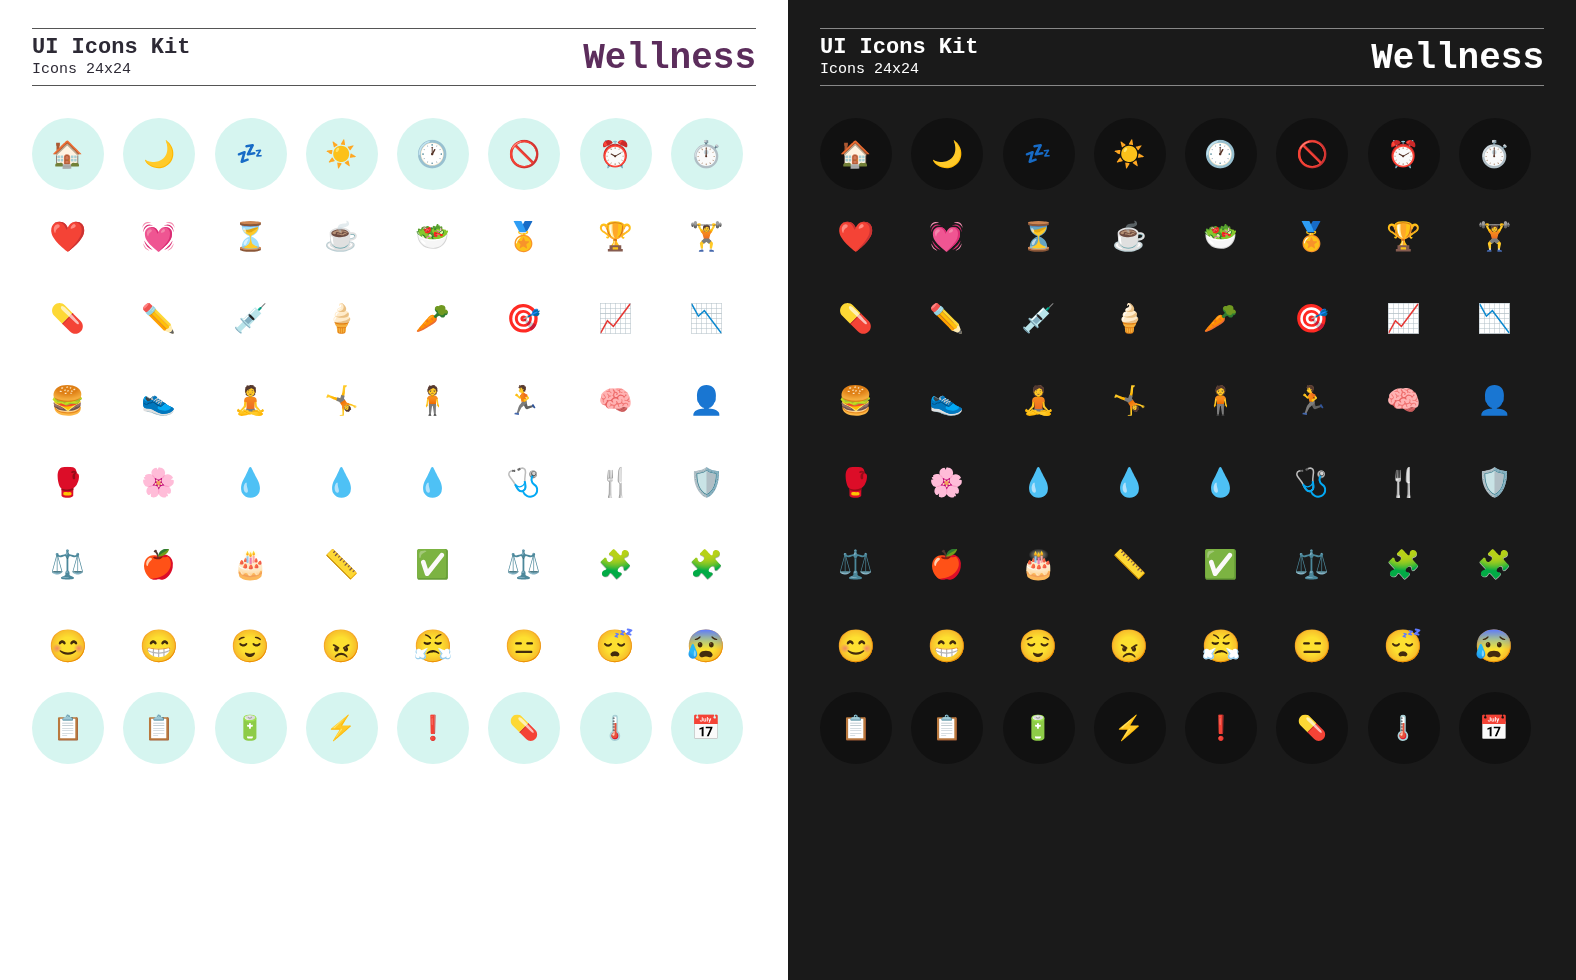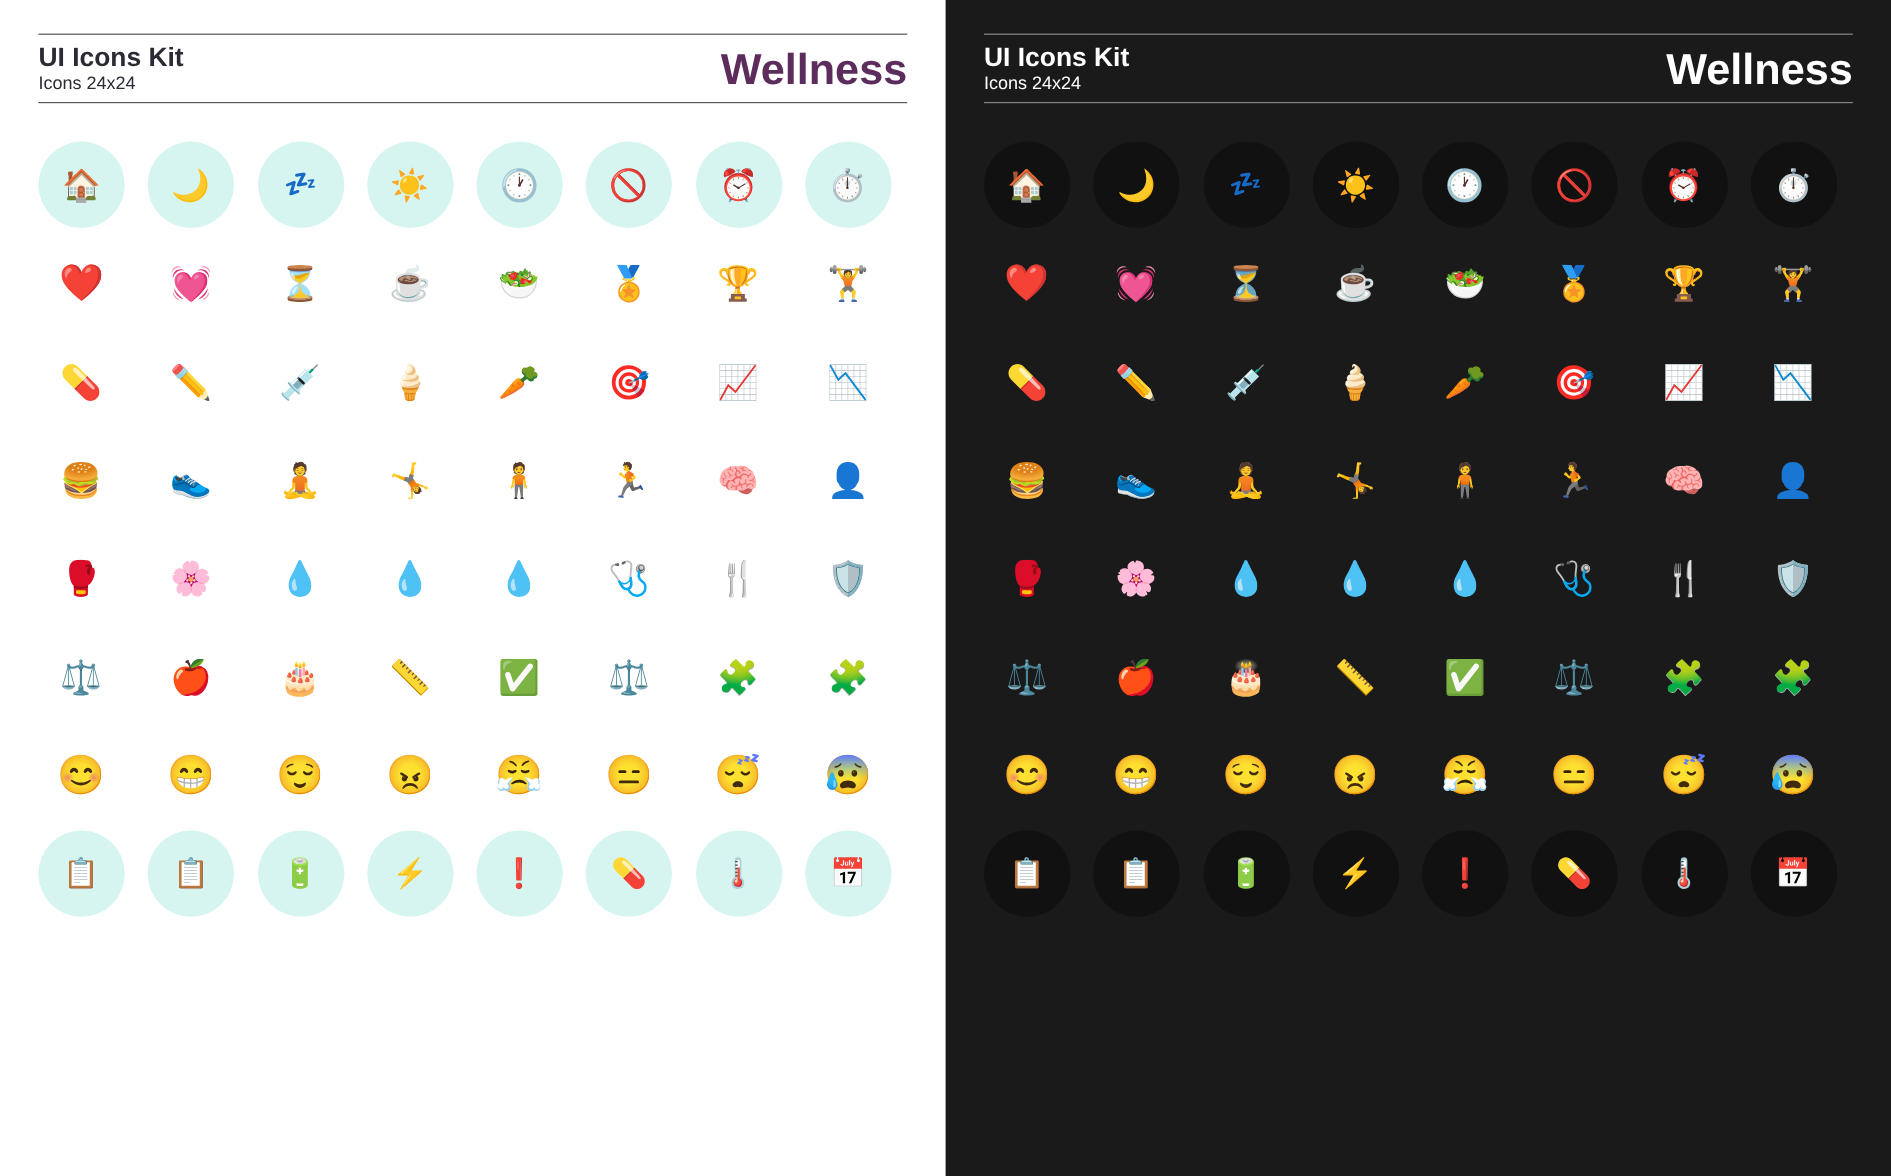--- a/index.html
+++ b/index.html
@@ -28,20 +28,21 @@
     }
     .header-top-line {
       border-top: 1.5px solid #555;
       margin-bottom: 6px;
     }
     .header-row {
       display: flex;
       align-items: flex-end;
       justify-content: space-between;
       margin-bottom: 6px;
+      font-family: Liberation Mono, monospace;
     }
     .kit-title-block {}
     .kit-title {
       font-size: 22px;
       font-weight: 600;
       line-height: 1.2;
     }
     .kit-subtitle {
       font-size: 15px;
       font-weight: 400;

